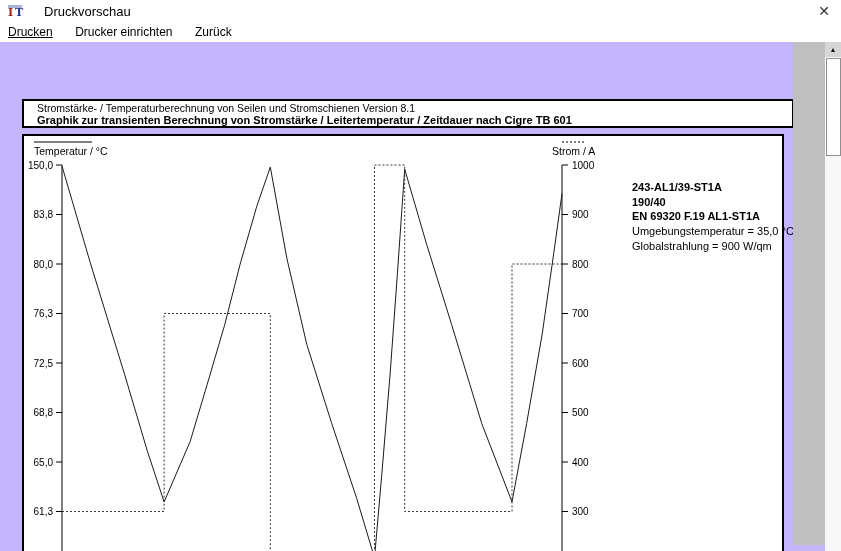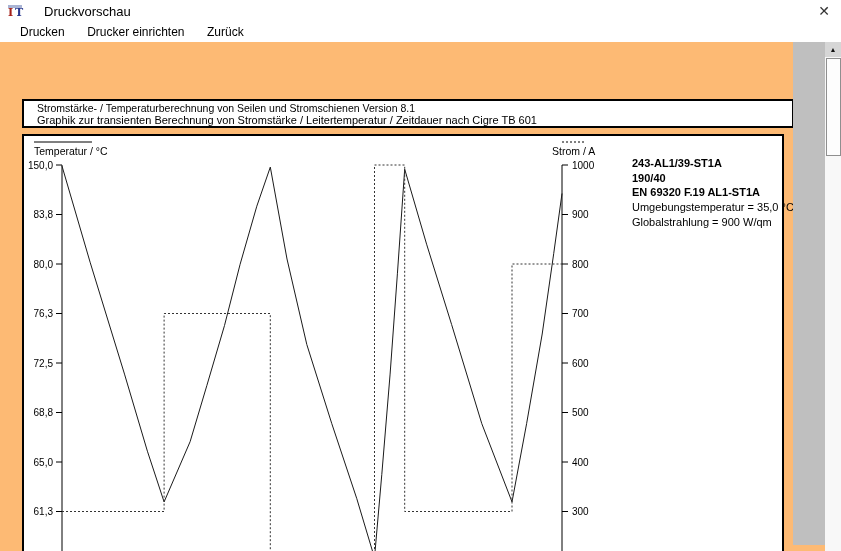--- a/index.html
+++ b/index.html
@@ -10,37 +10,37 @@
   .logo{position:absolute;left:8px;top:5px;width:15px;height:13px;}
   .logo .bar{position:absolute;left:0;top:0;width:14px;height:3px;background:#aab4d4;}
   .logo .l1{position:absolute;left:0;top:1px;color:#a52019;font-family:"DejaVu Serif",serif;font-weight:bold;font-size:11px;line-height:13px;}
   .logo .l2{position:absolute;left:7px;top:1px;color:#2b3a8f;font-family:"DejaVu Serif",serif;font-weight:bold;font-size:11px;line-height:13px;}
   .title-text{position:absolute;left:44px;top:4px;font-size:13px;color:#000;}
   .close-btn{position:absolute;right:6px;top:2px;width:22px;height:18px;text-align:center;
              font-size:14px;line-height:18px;color:#333;cursor:pointer;}
   .menubar{position:absolute;left:0;top:22px;width:841px;height:20px;background:#fff;
            border-bottom:1px solid #ececec;}
   .menu-item{display:inline-block;padding:3px 9px 0 9px;font-size:12px;color:#000;}
-  .menu-item:first-child{padding-left:20px;}
+  .menu-item:first-child{padding-left:8px;text-decoration:underline;}
   
-  .page{position:absolute;left:0;top:42px;width:816px;height:509px;background:#fdba74;padding-left:12px;}
+  .page{position:absolute;left:0;top:42px;width:816px;height:509px;background:#c4b5fd;padding-left:12px;}
   .gray-strip{position:absolute;left:793px;top:42px;width:32px;height:503px;background:#bfbfbf;}
   .scrollbar{position:absolute;left:825px;top:42px;width:16px;height:509px;background:#f8f8f8;}
   .sb-up{position:absolute;left:0;top:0;width:16px;height:15px;background:#d6d6d6;
          text-align:center;font-size:7px;line-height:15px;color:#111;}
   .sb-thumb{position:absolute;left:1px;top:16px;width:13px;height:96px;background:#fdfdfd;border:1px solid #8f8f8f;}
   
   .header-box{position:absolute;left:22px;top:57px;width:755px;height:24px;background:#fff;
               border:2px solid #000;padding:1px 0 0 13px;}
   .header-line1{font-size:10.5px;color:#000;line-height:12px;white-space:nowrap;}
-  .header-line2{font-size:11px;font-weight:normal;color:#000;line-height:12px;white-space:nowrap;}
+  .header-line2{font-size:11px;font-weight:bold;color:#000;line-height:12px;white-space:nowrap;}
   .chart-box{position:absolute;left:22px;top:92px;width:758px;height:446px;background:#fff;
              border:2px solid #000;}
   .chart-svg{position:absolute;left:0;top:0;}
-  .legend-block{position:absolute;left:608px;top:20px;width:150px;}
+  .legend-block{position:absolute;left:608px;top:44px;width:150px;}
   .legend-line{font-size:11px;color:#000;height:14.7px;line-height:14.7px;white-space:nowrap;}
   .legend-line.b{font-weight:bold;}
   
   text{font-family:"Liberation Sans",sans-serif;fill:#000;}
   .tick-label{font-size:10px;}
   .axis-title{font-size:10.5px;}
   .axis-title-bold{font-size:10.5px;font-weight:bold;}
 </style>
 </head>
 <body>

